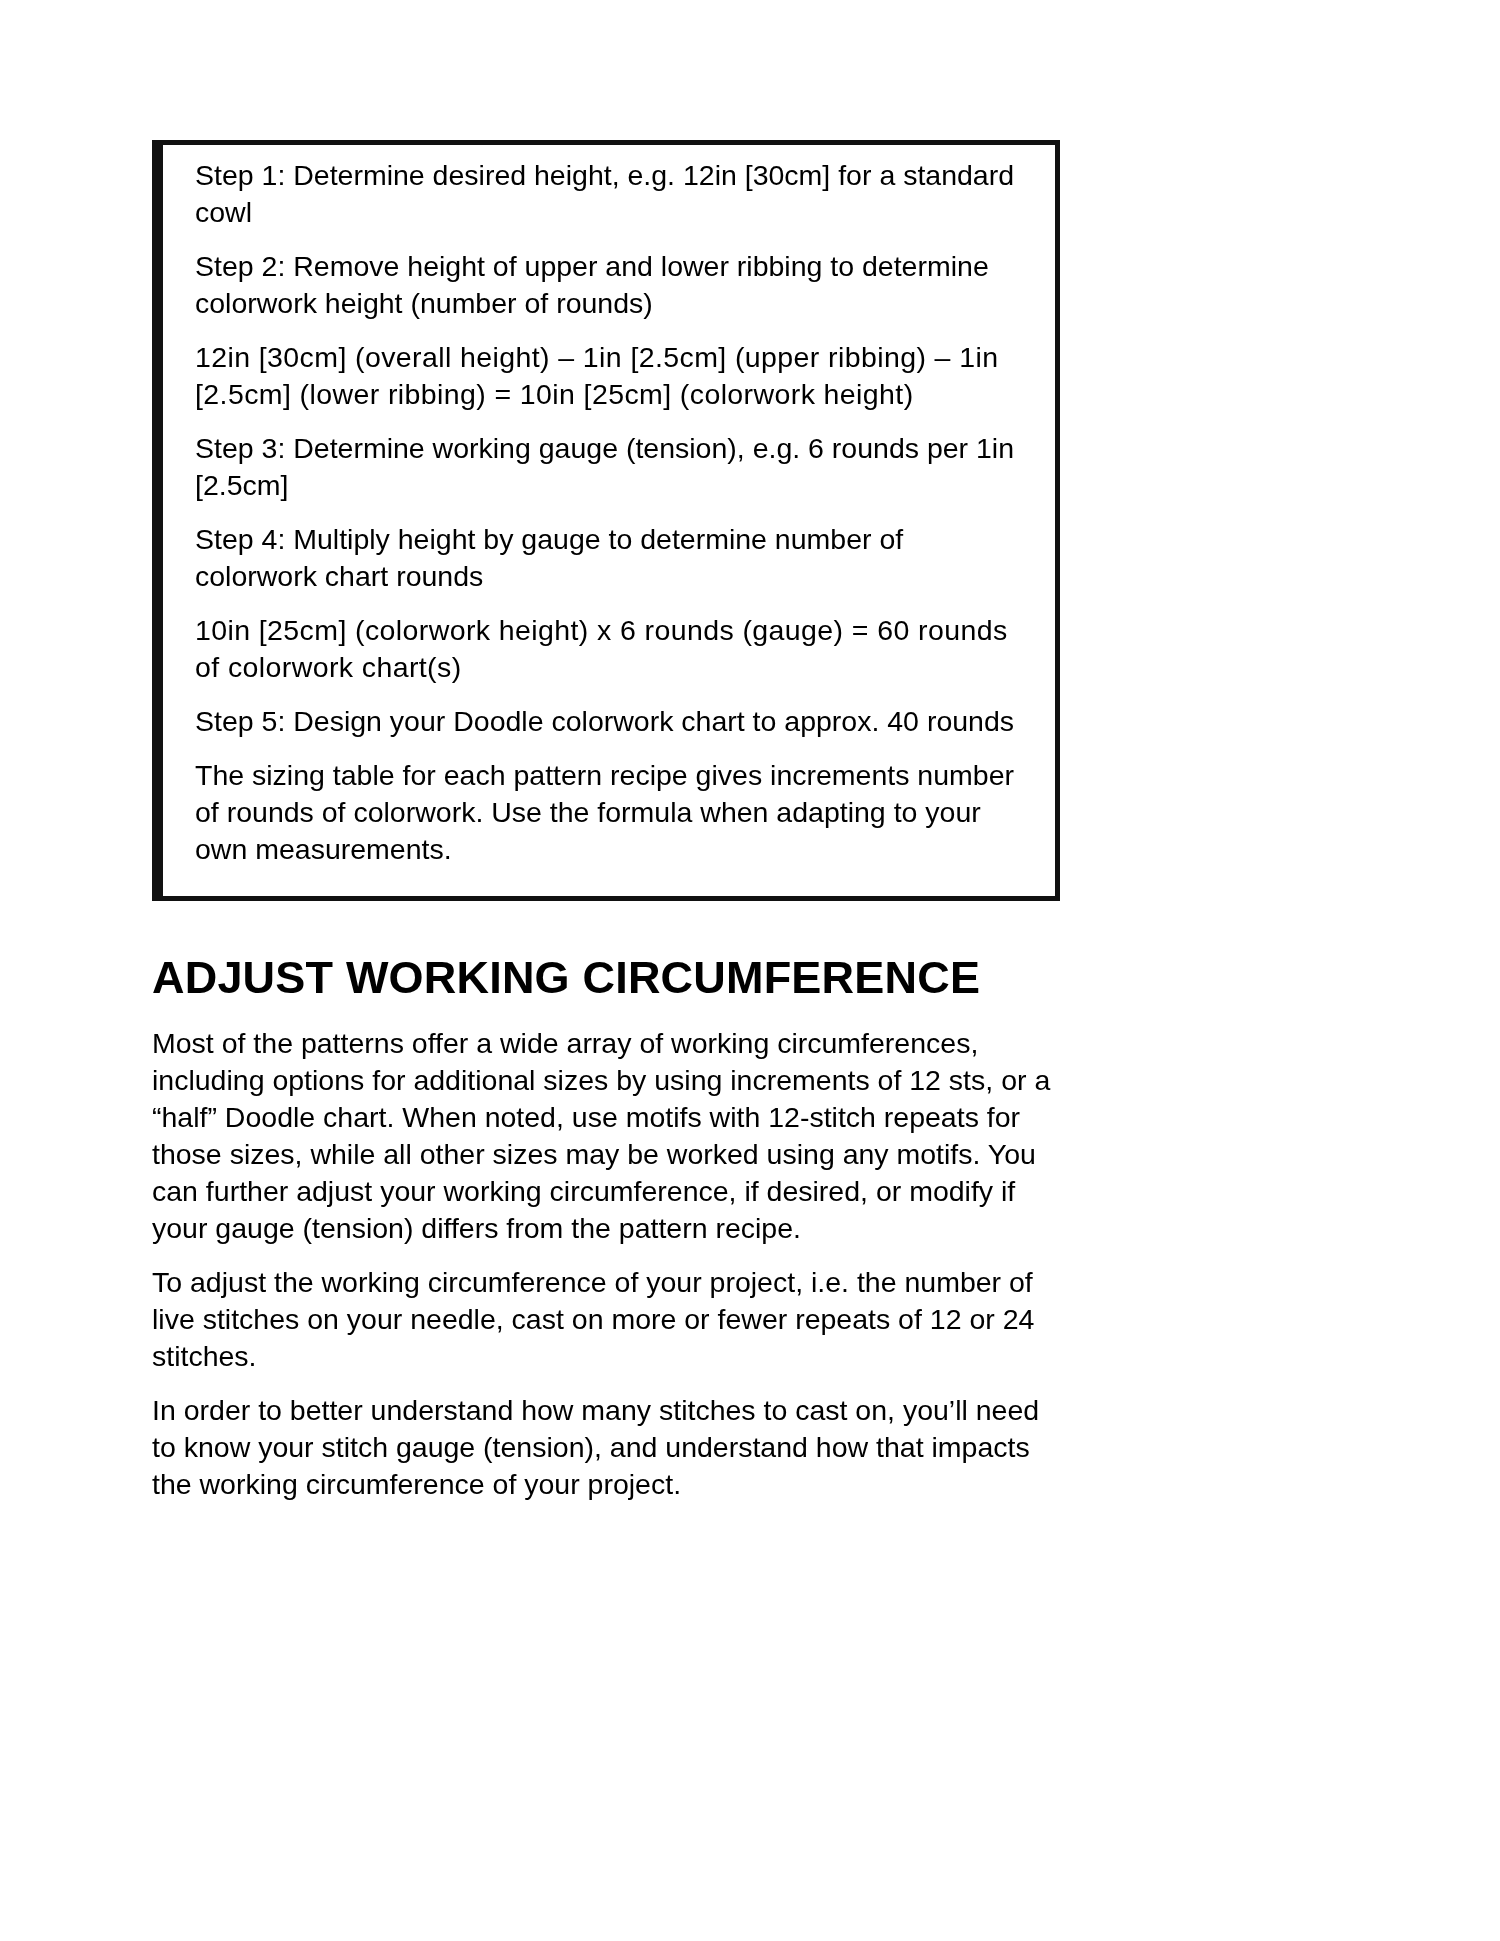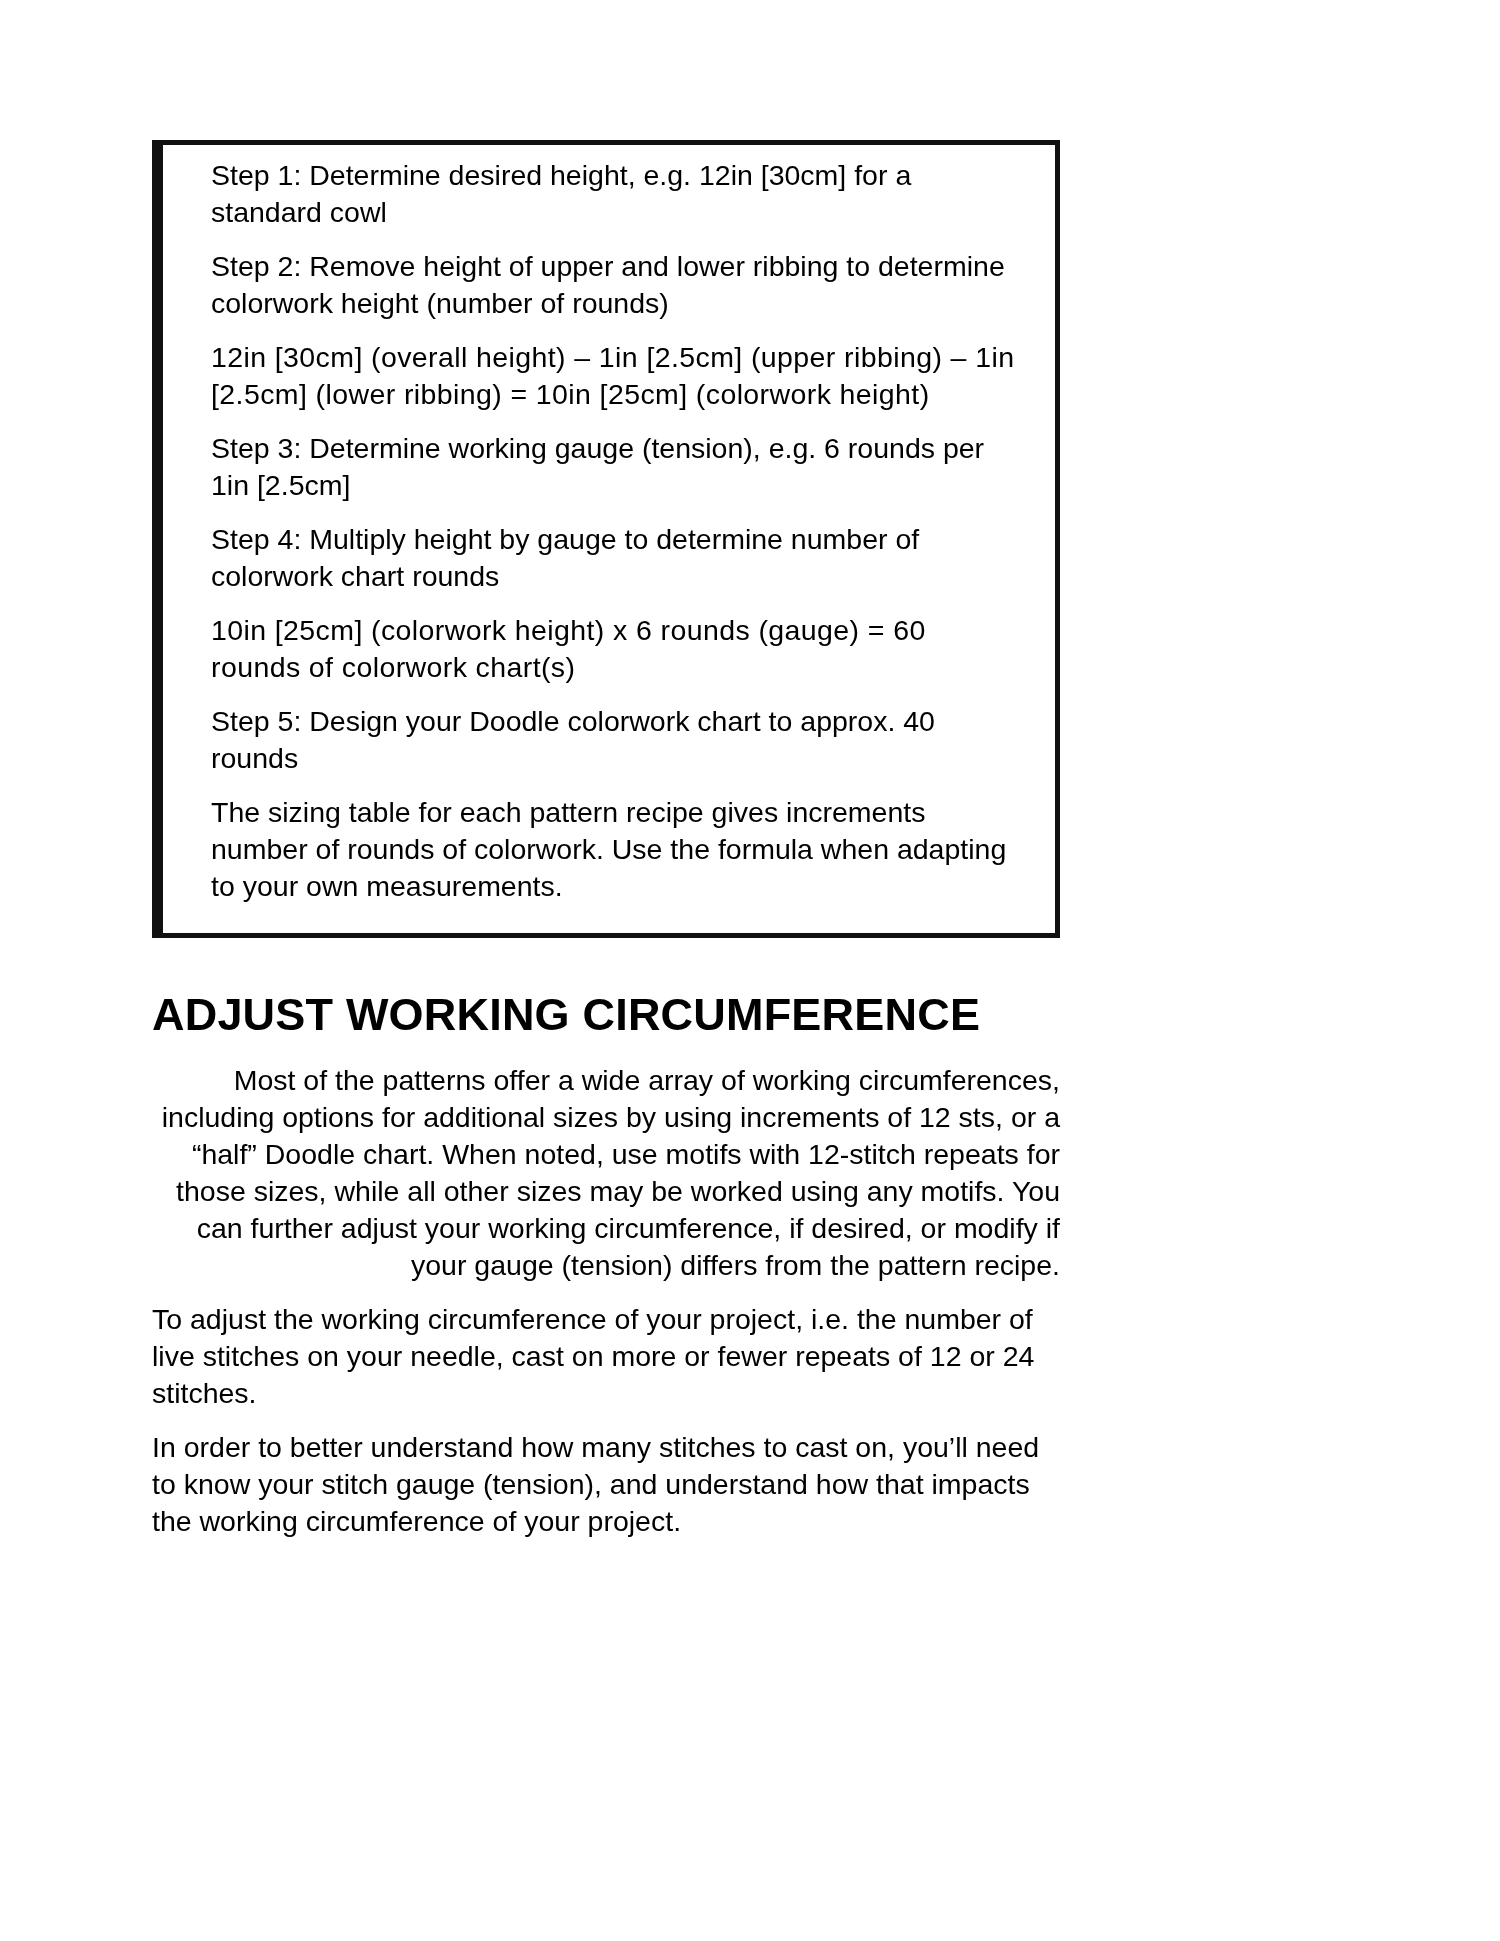--- a/index.html
+++ b/index.html
@@ -26,21 +26,21 @@
   .callout-box {
     box-sizing: border-box;
     border: 5px solid #111111;
     border-left-width: 11px;
     padding: 4px 40px 28px 32px;
     width: 100%;
   }
   .callout-box p {
     font-size: 28.5px;
     line-height: 37px;
-    margin: 17px 0 0 16px;
+    margin: 17px 0 0 0;
   }
   .callout-box p:first-child {
     margin-top: 8px;
   }
   .callout-box p.bold {
     font-weight: normal;
     letter-spacing: 0.4px;
   }
   h1.section-heading {
     margin: 52px 0 0 0;
@@ -49,21 +49,20 @@
     font-weight: bold;
     letter-spacing: 0.2px;
   }
   .section-body p {
     font-size: 28.5px;
     line-height: 37px;
     margin: 17px 0 0 0;
   }
   .section-body p:first-child {
     margin-top: 22px;
-    text-align: right;
   }
 </style>
 </head>
 <body>
 
 <div class="page">
   <div class="content">
 
     <div class="callout-box">
       <p>Step 1: Determine desired height, e.g. 12in [30cm] for a standard cowl</p>

